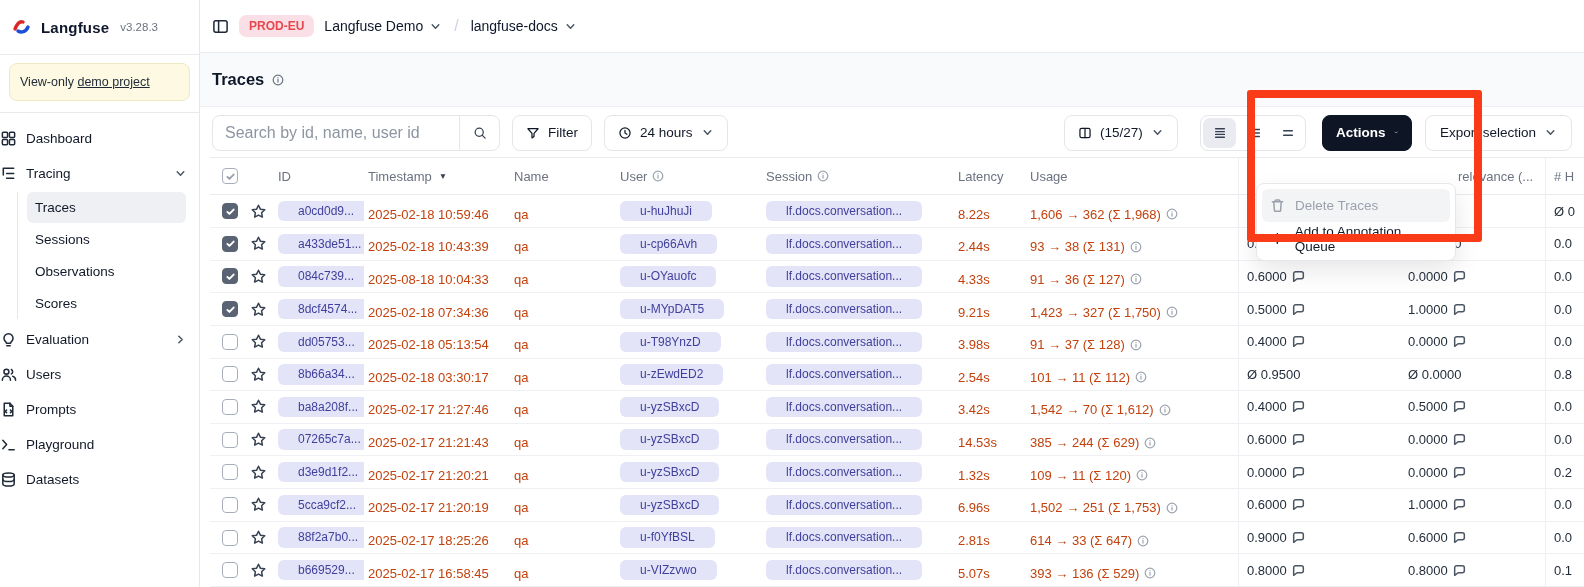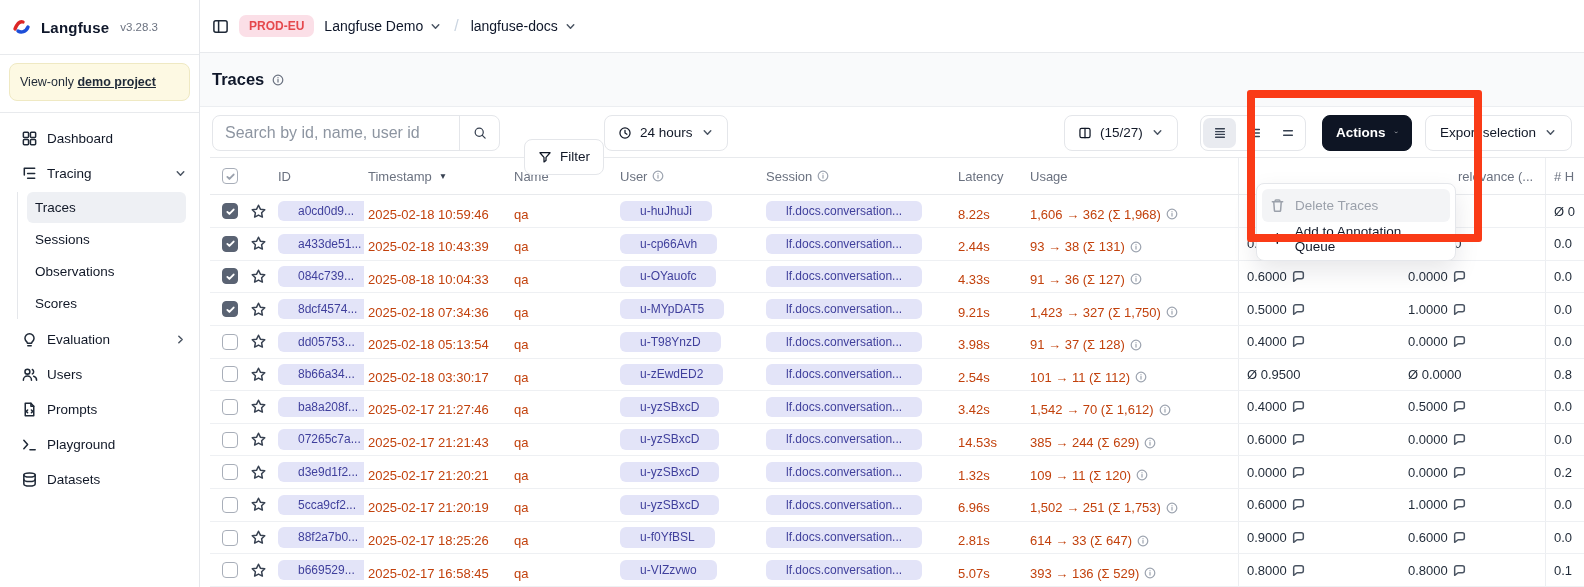--- a/index.html
+++ b/index.html
@@ -9,26 +9,26 @@
   .app { display:flex; width:1584px; height:587px; }
 
   
   .sidebar { width:200px; flex:0 0 200px; border-right:1px solid #e5e7eb; background:#fff; display:flex; flex-direction:column; }
   .logo-row { height:55px; border-bottom:1px solid #e8eaed; display:flex; align-items:center; padding:0 12px; gap:9px; }
   .logo-mark { width:20px; height:20px; }
   .logo-name { font-weight:bold; font-size:15px; letter-spacing:.2px; color:#0f172a; }
   .logo-ver { font-size:11.5px; color:#6b7280; margin-left:2px; }
   .banner-wrap { padding:8px 9px 11px; border-bottom:1px solid #e8eaed; }
   .banner { background:#fdf9e3; border:1px solid #efe9c3; border-radius:8px; padding:11px 10px; font-size:12.5px; color:#1f2937; }
-  .banner a { color:#1f2937; text-decoration:underline; font-weight:700; }
+  .banner a { color:#1f2937; text-decoration:underline; font-weight:400; }
   .goto-row { margin:13px 9px 4px; height:34px; display:flex; align-items:center; gap:9px; padding:0 6px; border-radius:6px; color:#374151; cursor:pointer; }
   .goto-row .lbl { font-size:13.5px; color:#4b5563; }
   .kbd { margin-left:auto; border:1px solid #d8dce1; border-radius:6px; font-size:10.5px; color:#4b5563; padding:3px 6px; background:#fff; }
   nav { padding:8px 0 0; }
-  .nav-item { height:34px; display:flex; align-items:center; gap:9px; padding:0 12px 0 21px; font-size:13.5px; color:#111827; cursor:pointer; margin-bottom:1px; }
+  .nav-item { height:34px; display:flex; align-items:center; gap:9px; padding:0 12px 0 0; font-size:13.5px; color:#111827; cursor:pointer; margin-bottom:1px; }
   .nav-item .chev { margin-left:auto; color:#4b5563; }
   .sub-wrap { margin:2px 0 3px 17px; border-left:1px solid #e5e7eb; padding-left:9px; }
   .sub-item { height:31px; display:flex; align-items:center; padding:0 8px; margin:1px 13px 1px 0; border-radius:6px; font-size:13.5px; color:#111827; cursor:pointer; }
   .sub-item.active { background:#eef0f4; }
   .ic { display:inline-flex; }
   .i18 { width:17px; height:17px; color:#1f2937; }
   .i14 { width:14px; height:14px; }
   .i12 { width:12px; height:12px; color:#9ca3af; }
   .ic svg { width:100%; height:100%; fill:none; stroke:currentColor; stroke-width:1.6; stroke-linecap:round; stroke-linejoin:round; }
   .i12 svg { stroke-width:1.4; }
@@ -44,21 +44,21 @@
   .title-strip { height:55px; background:#f9fafb; border-bottom:1px solid #eceef1; display:flex; align-items:center; padding:0 12px; gap:8px; }
   .page-title { font-size:16.5px; font-weight:bold; color:#0f172a; }
 
   .toolbar { position:relative; height:52px; background:#fff; }
   .toolbar > * { position:absolute; top:8px; }
   .searchbox { left:12px; width:288px; height:36px; border:1px solid #e4e6ea; border-radius:8px; display:flex; align-items:center; overflow:hidden; background:#fff; }
   .searchbox input { flex:1; border:0; outline:0; padding:0 12px; font-size:16px; font-family:inherit; color:#1d4ed8; }
   .searchbox input::placeholder { color:#8d95a1; }
   .search-btn { width:40px; height:100%; border-left:1px solid #e4e6ea; display:flex; align-items:center; justify-content:center; color:#374151; cursor:pointer; }
   .btn { display:inline-flex; align-items:center; gap:8px; height:36px; padding:0 13px; border:1px solid #e4e6ea; border-radius:8px; background:#fff; font-size:13.5px; color:#111827; cursor:pointer; white-space:nowrap; }
-  .btn-filter { left:324px;margin-top:24px; }
+  .btn-filter { left:312px; }
   .btn-time { left:404px; }
   .btn-cols { left:864px; }
   .rh-group { left:1000px; width:106px; height:36px; border:1px solid #e4e6ea; border-radius:8px; background:#fff; display:flex; overflow:hidden; }
   .rh-seg { flex:1; display:flex; align-items:center; justify-content:center; color:#374151; cursor:pointer; }
   .rh-seg.sel { background:#e9ebf0; border-radius:7px; margin:2px; }
   .btn-actions { left:1122px; width:90px; justify-content:center; background:#0e1524; border-color:#0e1524; color:#fff; font-weight:600; }
   .btn-export { left:1225px; width:147px; justify-content:center; }
 
   
   .table { margin-left:10px; --cols:34px 30px 90px 146px 106px 146px 192px 72px 212px 162px 145px minmax(60px,1fr); }

